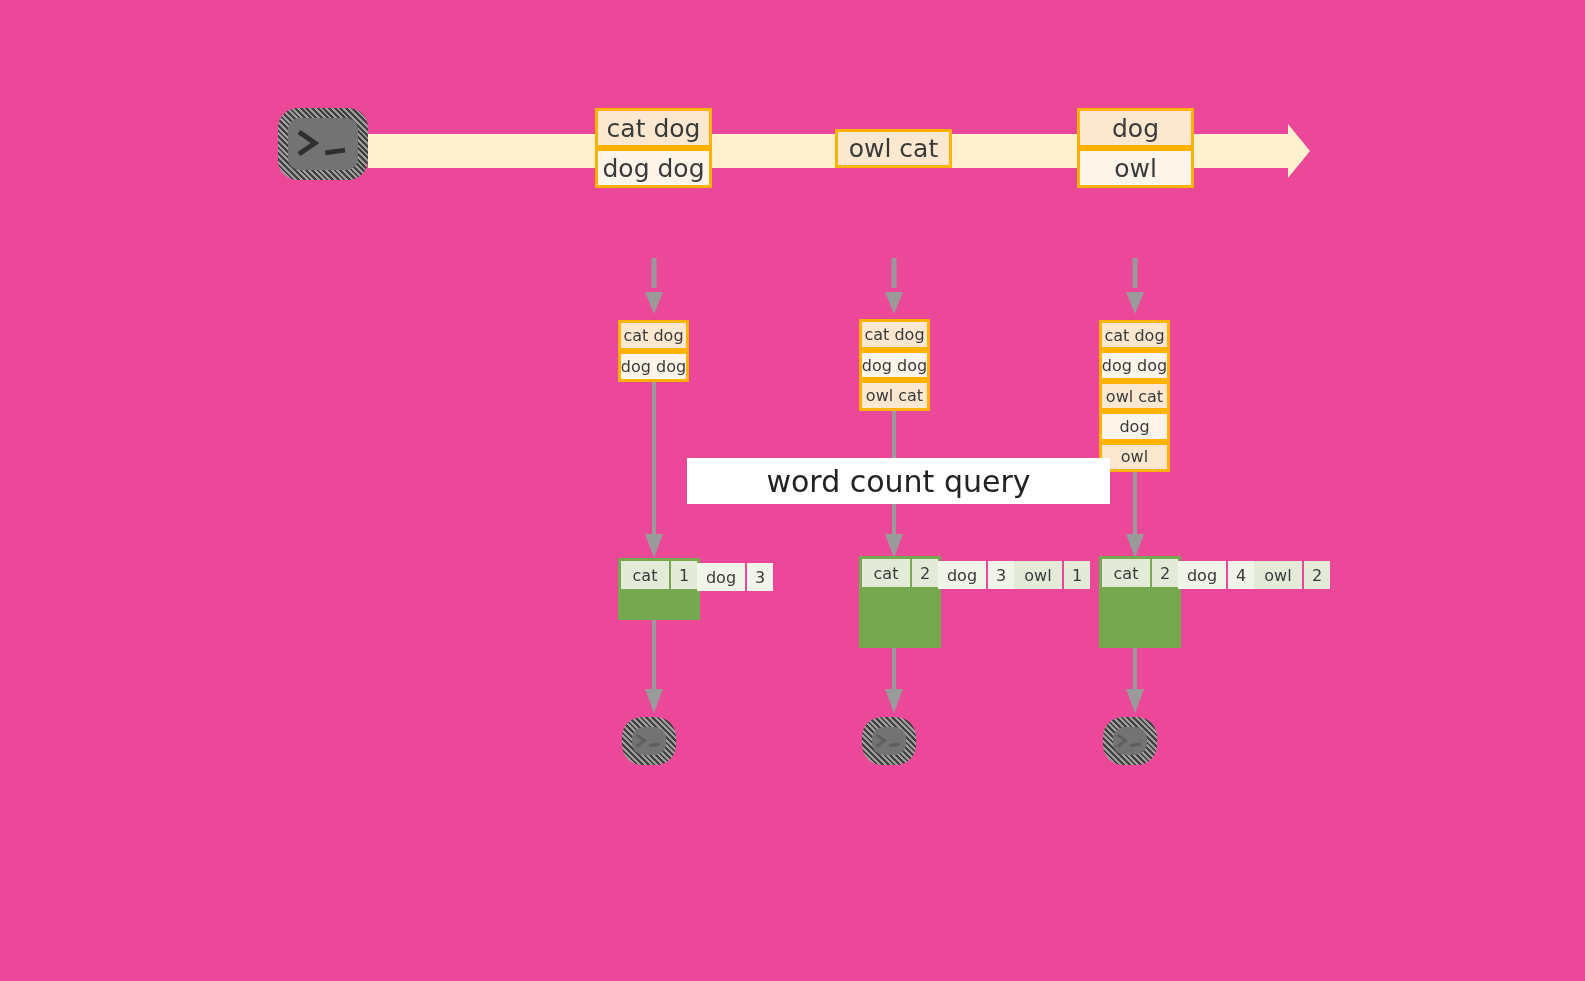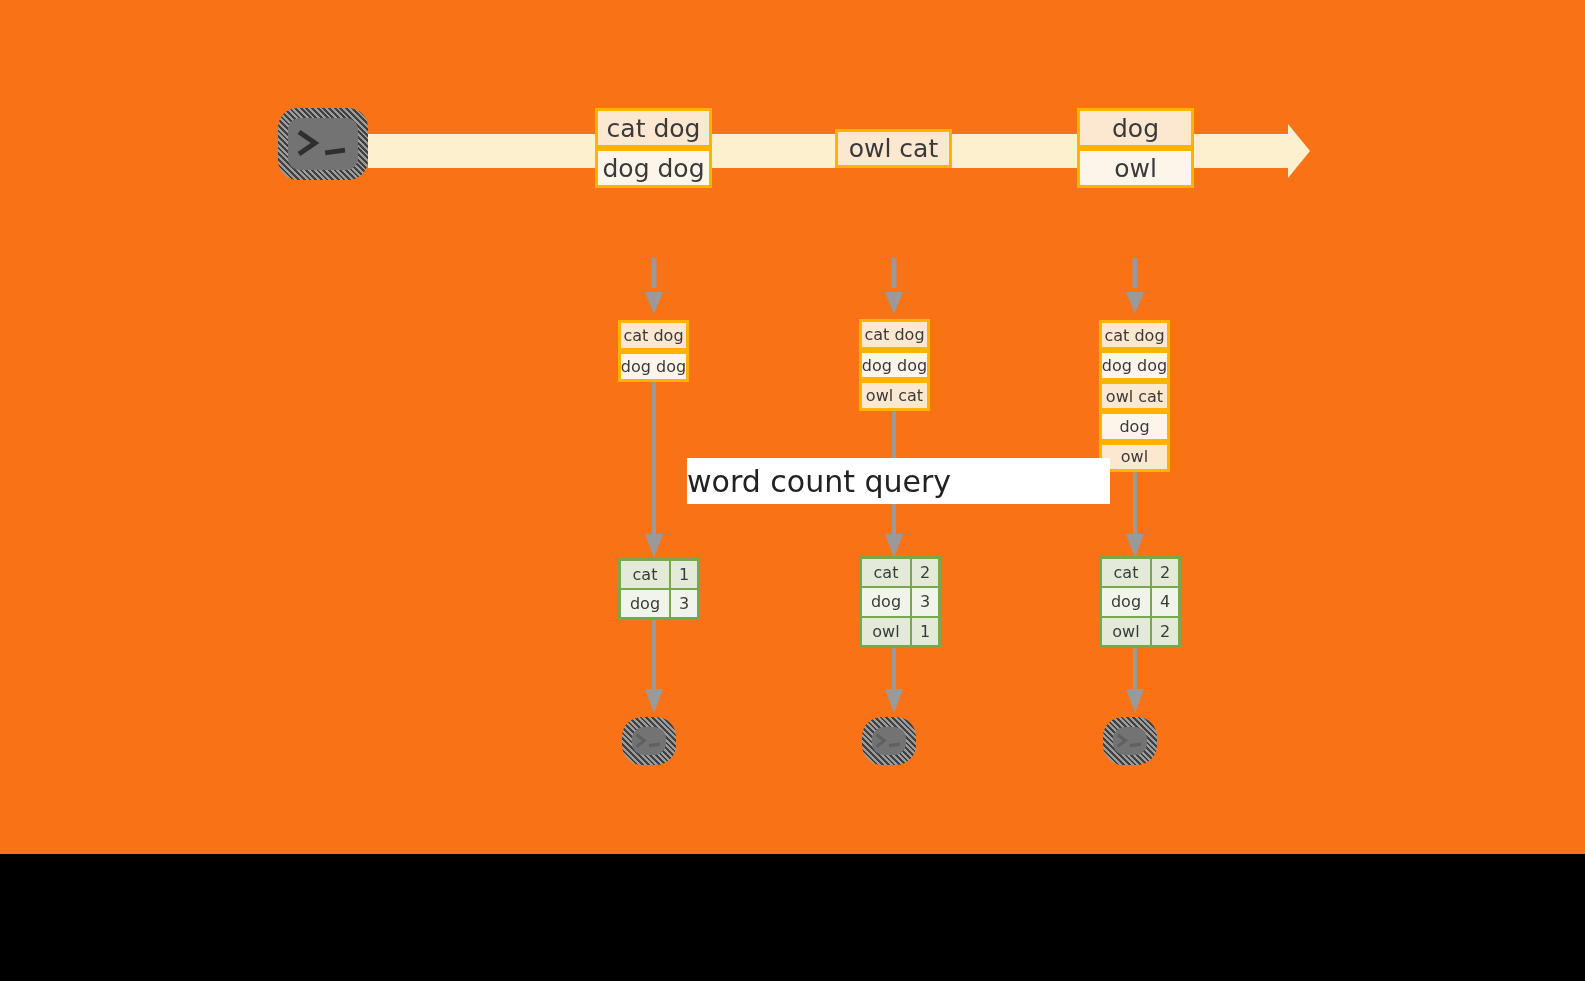--- a/index.html
+++ b/index.html
@@ -9,22 +9,22 @@
   }
   body {
     width: 1585px;
     height: 981px;
     font-family: "DejaVu Sans", sans-serif;
     overflow: hidden;
   }
   #stage {
     position: relative;
     width: 1585px;
-    height: 854px;
-    background: #f97316;
+    height: 981px;
+    background: #ec4899;
   }
 
   
   .terminal {
     position: absolute;
     box-sizing: border-box;
     background: #737373;
     border-radius: 12px;
     border: 10px solid transparent;
     background-clip: padding-box;
@@ -95,21 +95,21 @@
   .obox.small .cell { font-size: 16px; height: 28px; }
 
   
   .gtable {
     position: absolute;
     box-sizing: border-box;
     border: 3px solid #76a94f;
     background: #76a94f;
     z-index: 4;
     display: flex;
-    flex-direction: column;
+    flex-direction: row;
   }
   .gtable .grow {
     display: flex;
     flex: 1 1 auto;
     height: 28px;
   }
   .gtable .grow + .grow { margin-top: 2px; }
   .gtable .gcell {
     box-sizing: border-box;
     display: flex;
@@ -131,21 +131,21 @@
   }
   .conn svg { display: block; overflow: visible; }
 
   
   .banner {
     position: absolute;
     background: #ffffff;
     z-index: 5;
     display: flex;
     align-items: center;
-    justify-content: flex-start;
+    justify-content: center;
     color: #222222;
     font-size: 30px;
     white-space: nowrap;
   }
 </style>
 </head>
 <body>
 
 <div id="stage">
 

